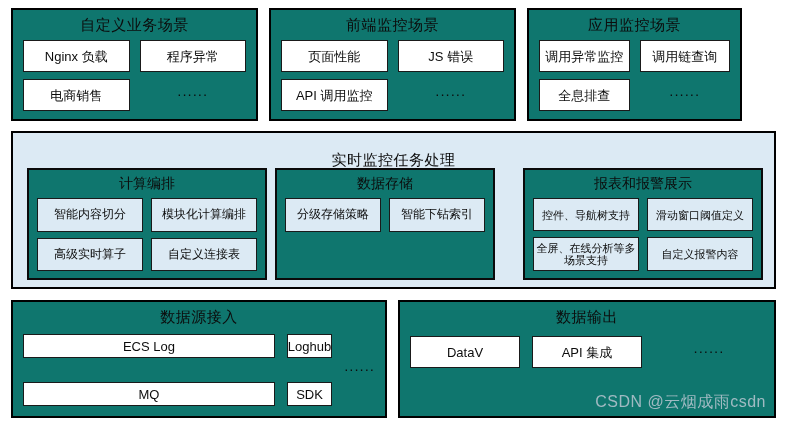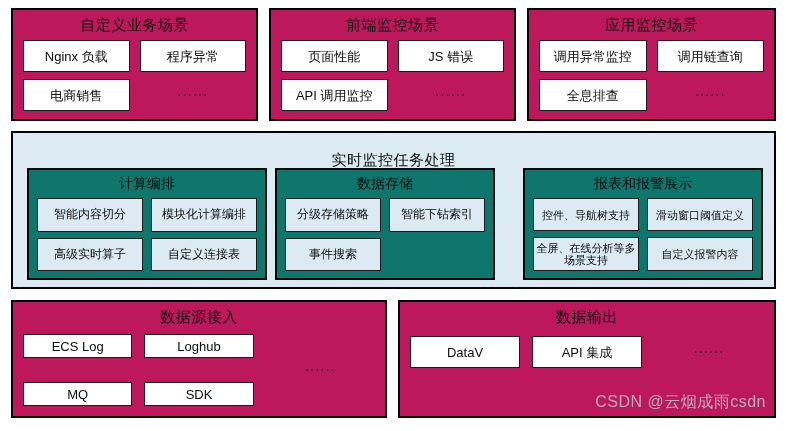--- a/index.html
+++ b/index.html
@@ -12,21 +12,21 @@
     height: 431px;
     position: relative;
     overflow: hidden;
     font-family: "Liberation Sans", "DejaVu Sans", sans-serif;
     color: #0f0f0f;
   }
 
   
   .panel {
     position: absolute;
-    background: #be185d;
+    background: #0f766e;
     border: 2px solid #000000;
     box-sizing: border-box;
   }
   .panel-title {
     text-align: center;
     font-size: 15px;
     line-height: 18px;
     padding-top: 6px;
     color: #0c0c0c;
     letter-spacing: 0.5px;
@@ -163,21 +163,21 @@
   <div class="tilewrap">
     <div class="tile">页面性能</div>
     <div class="tile">JS 错误</div>
     <div class="tile">API 调用监控</div>
     <div class="ellipsis-cell">
       <span class="ellipsis">······</span>
     </div>
   </div>
 </div>
 
-<div class="panel" id="panel-app-monitor" style="left:527px; top:8px; width:249px; height:113px;">
+<div class="panel" id="panel-app-monitor" style="left:527px; top:8px; width:215px; height:113px;">
   <div class="panel-title">应用监控场景</div>
   <div class="tilewrap">
     <div class="tile">调用异常监控</div>
     <div class="tile">调用链查询</div>
     <div class="tile">全息排查</div>
     <div class="ellipsis-cell">
       <span class="ellipsis">······</span>
     </div>
   </div>
 </div>
@@ -193,38 +193,37 @@
       <div class="subtile">高级实时算子</div>
       <div class="subtile">自定义连接表</div>
     </div>
   </div>
 
   <div class="subpanel" style="left:262px; width:220px;">
     <div class="subpanel-title">数据存储</div>
     <div class="subtiles">
       <div class="subtile">分级存储策略</div>
       <div class="subtile">智能下钻索引</div>
-      <div class="subtile">事件搜索</div>
     </div>
   </div>
 
   <div class="subpanel" style="left:510px; width:240px;">
     <div class="subpanel-title">报表和报警展示</div>
     <div class="subtiles">
       <div class="subtile small">控件、导航树支持</div>
       <div class="subtile small">滑动窗口阈值定义</div>
       <div class="subtile small">全屏、在线分析等多场景支持</div>
       <div class="subtile small">自定义报警内容</div>
     </div>
   </div>
 </div>
 
 <div class="panel" id="panel-datasource" style="left:11px; top:300px; width:376px; height:118px;">
   <div class="panel-title">数据源接入</div>
-  <div class="tilewrap" style="grid-template-columns: 1fr 1fr 1fr; top:32px; bottom:10px; gap:24px 12px;">
+  <div class="tilewrap" style="grid-template-columns: 1fr; top:32px; bottom:10px; gap:24px 12px;">
     <div class="tile">ECS Log</div>
     <div class="tile">Loghub</div>
     <div class="ellipsis-cell" style="grid-row: 1 / span 2; grid-column: 3;">
       <span class="ellipsis">······</span>
     </div>
     <div class="tile">MQ</div>
     <div class="tile">SDK</div>
   </div>
 </div>
 

